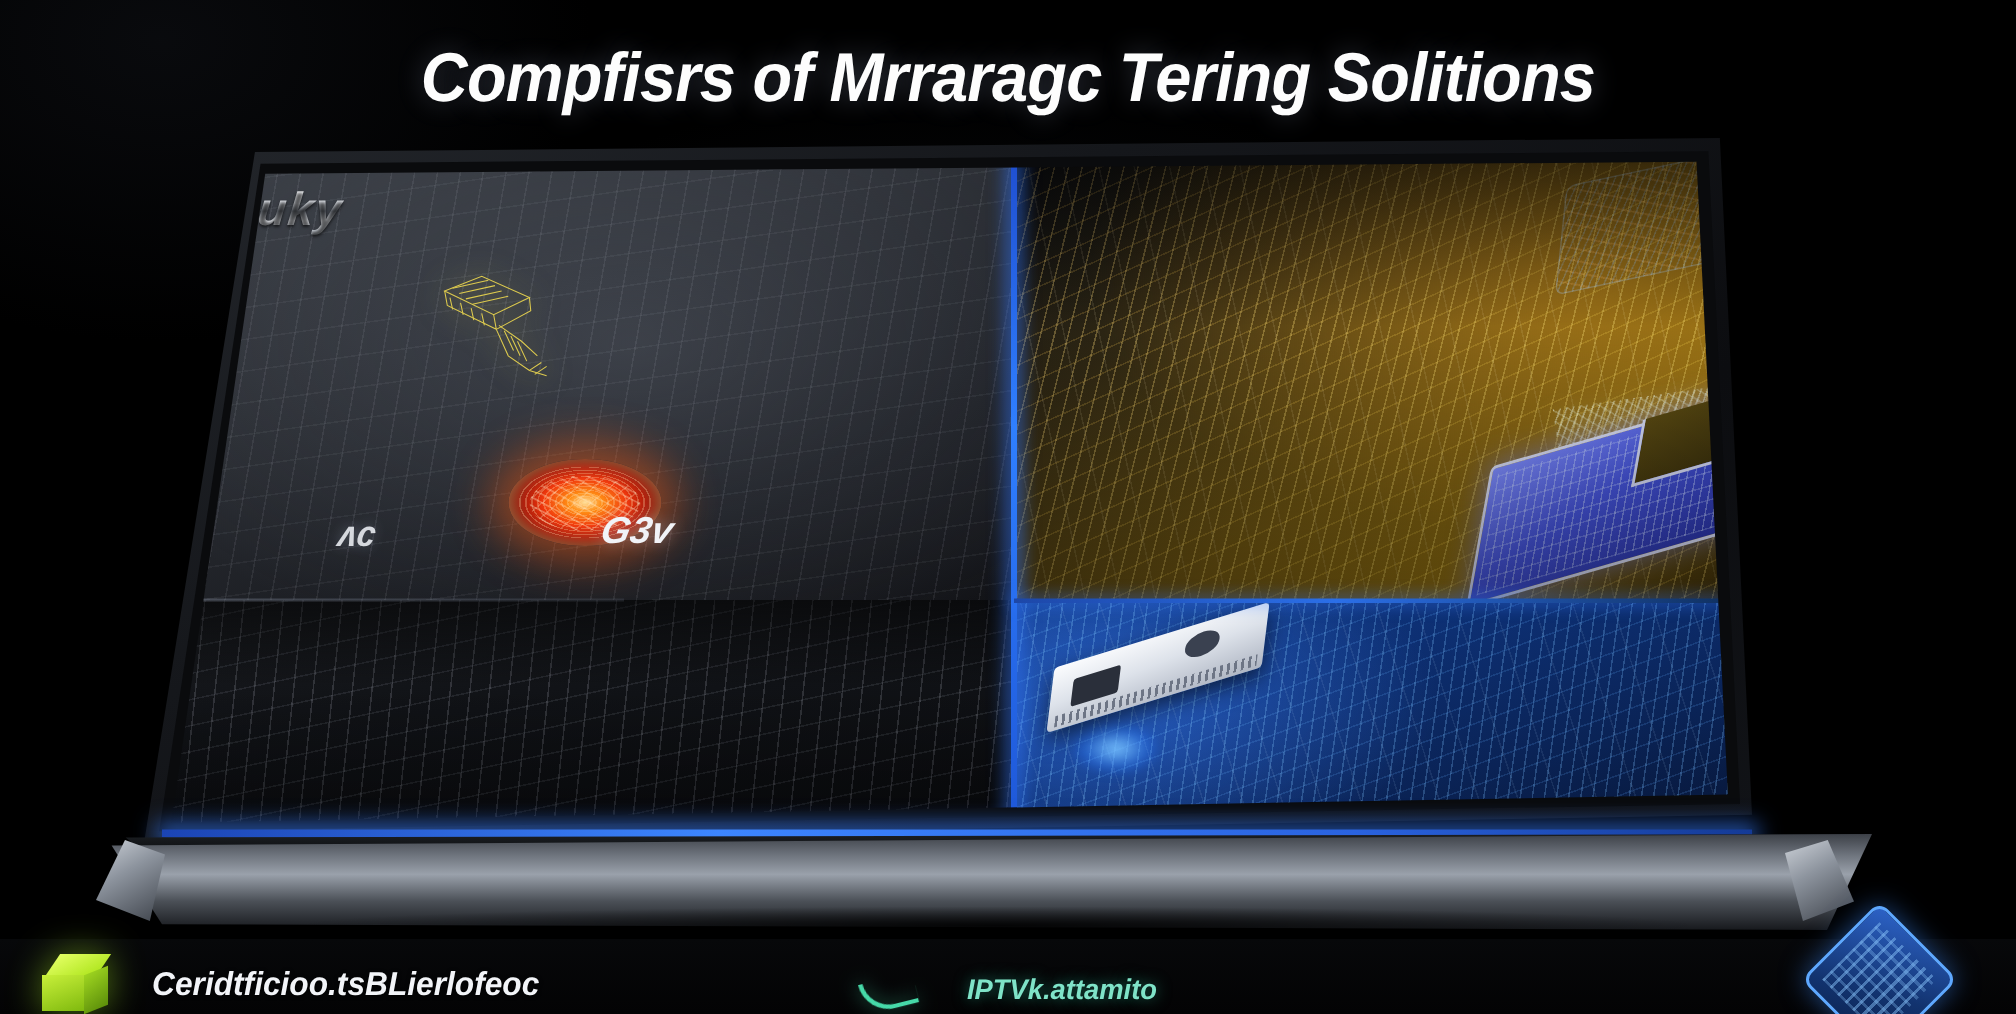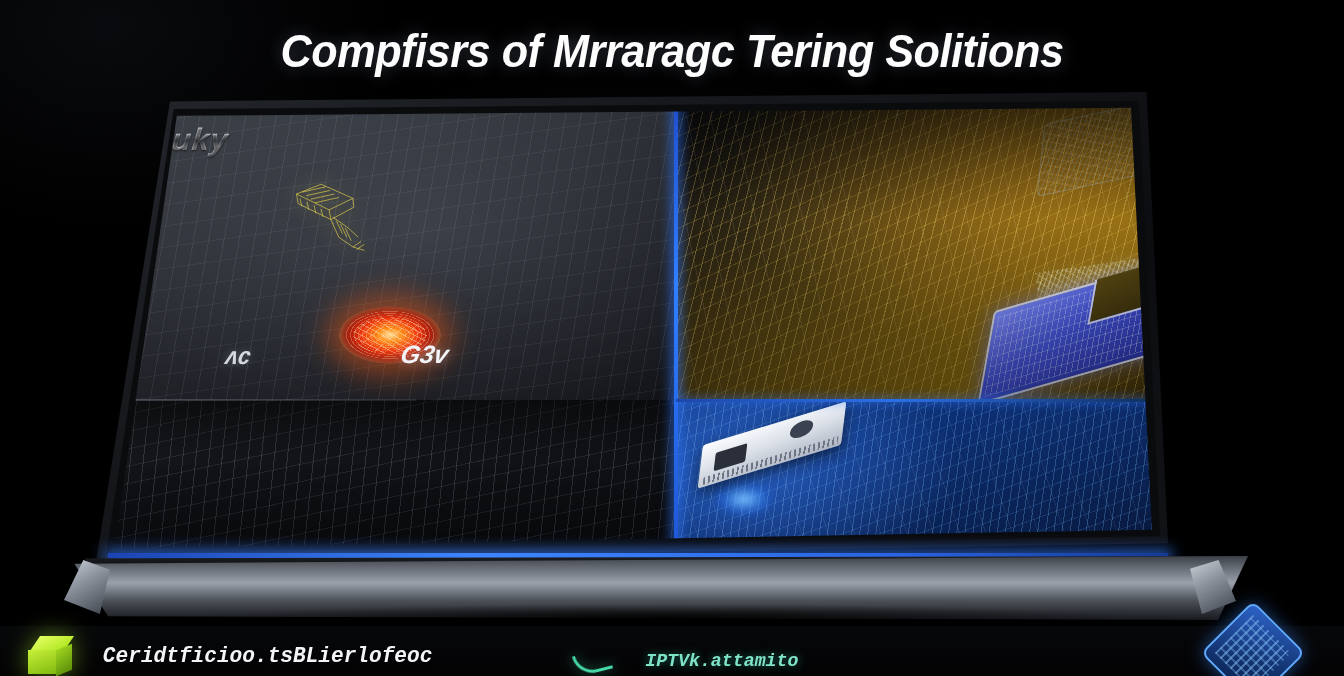--- a/index.html
+++ b/index.html
@@ -299,21 +299,21 @@
   .hinge.right{ left:1190px; clip-path:polygon(0 16%, 62% 0, 100% 76%, 26% 100%); }
   .base-shadow{
     position:absolute; left:40px; top:600px; width:1250px; height:34px;
     background:radial-gradient(closest-side, rgba(0,0,0,.85), rgba(0,0,0,0) 75%);
   }
 
   
   .bottombar{
     position:absolute; left:0; bottom:0; width:1344px; height:50px;
     background:linear-gradient(180deg,#07080a 0%,#030304 100%);
-    display:flex; align-items:center;font-family:Liberation Mono, monospace;
+    display:flex; align-items:center;
   }
   .bb-item{ display:flex; align-items:center; gap:16px; }
   .bb-item.one{ position:absolute; left:26px; bottom:-2px; }
   .bb-item.two{ position:absolute; left:572px; bottom:2px;gap:30px; }
   .bb-item.three{ position:absolute; left:798px; bottom:0px; }
   .bb-item.four{ position:absolute; right:36px; bottom:-14px; }
 
   .bb-label{
     font-size:22px; font-weight:bold; font-style:italic;
     color:#f2f4f8; white-space:nowrap;

